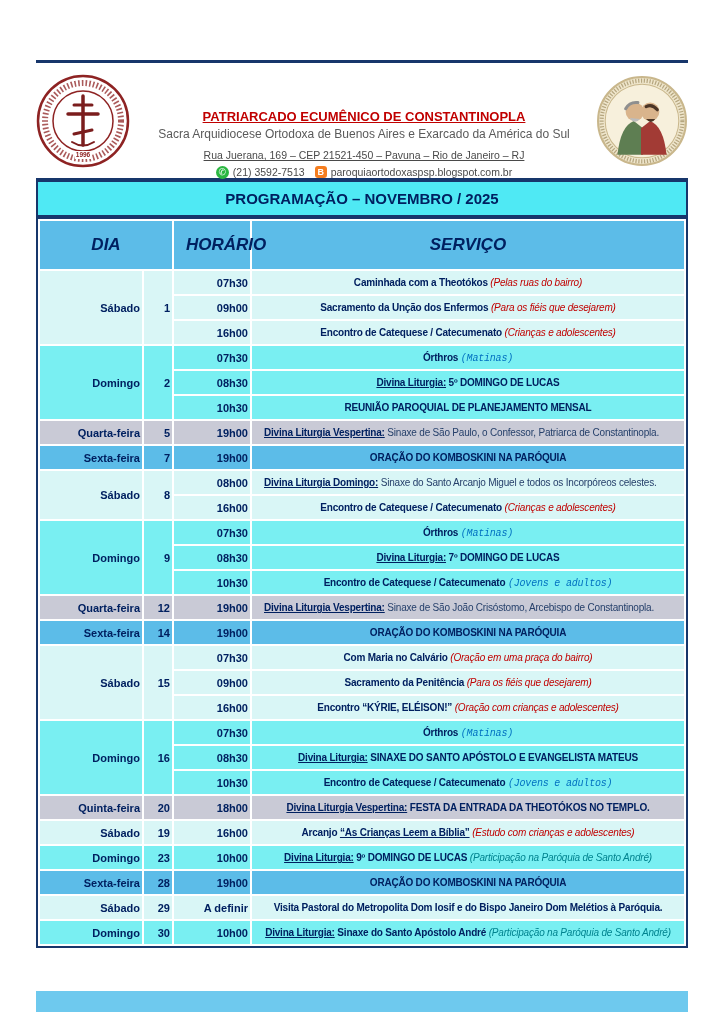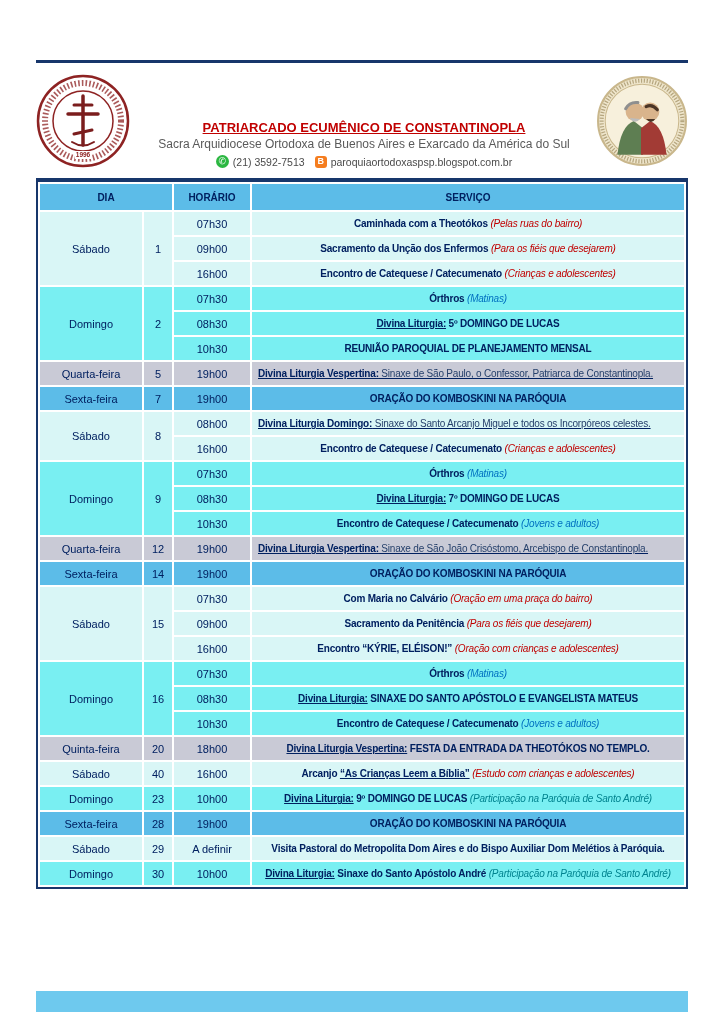--- a/index.html
+++ b/index.html
@@ -22,35 +22,35 @@
            font-size:9px;align-items:center;justify-content:center;line-height:1;}
   .bg-icon{display:inline-flex;width:12px;height:12px;border-radius:3px;background:#F57D1F;color:#fff;
            font-size:9px;font-weight:bold;align-items:center;justify-content:center;line-height:1;margin-left:6px;}
 
   
   .frame{border:2px solid #17366B;border-top-width:4px;margin-top:1px;}
   .title-band{background:#4FE9F4;border-bottom:4px solid #17366B;text-align:center;
               font-weight:bold;color:#002060;font-size:15px;padding:8px 0;}
   table{width:100%;border-collapse:separate;border-spacing:2px;background:#ffffff;table-layout:fixed;}
   col.c-day{width:102px;} col.c-num{width:28px;} col.c-time{width:76px;} col.c-svc{width:auto;}
-  th{background:#5CBCE8;color:#002060;font-size:10px;font-weight:bold;height:24px;padding:1px;}
+  th{background:#5CBCE8;color:#002060;font-size:17px;font-weight:bold;height:24px;padding:12px;font-style:italic;}
   td{height:23px;font-size:11px;color:#002060;text-align:center;vertical-align:middle;
      padding:0 2px;overflow:hidden;}
-  td.day,td.num,td.time{font-weight:normal;}
+  td.day,td.num,td.time{font-weight:bold;text-align:right;}
   td.svc{font-size:10px;white-space:nowrap;letter-spacing:-0.2px;}
-  td.svc.left{text-align:left;padding-left:6px;text-decoration:underline;}
+  td.svc.left{text-align:left;padding-left:12px;}
   tr.t-pale   td{background:#D9F6F6;}
   tr.t-bright td{background:#79EFF2;}
   tr.t-gray   td{background:#C9CAD6;}
   tr.t-blue   td{background:#5CBCE8;margin-top:16px;}
   .s-b{font-weight:bold;color:#002060;}
   .s-bu{font-weight:bold;color:#002060;text-decoration:underline;}
   .s-r{font-weight:normal;color:#26406B;}
   .s-red{font-weight:normal;font-style:italic;color:#C00000;}
-  .s-blue{font-weight:normal;font-style:italic;color:#0070C0;}
+  .s-blue{font-weight:normal;font-style:italic;color:#0070C0;font-family:Liberation Mono, monospace;}
   .s-teal{font-weight:normal;font-style:italic;color:#00838F;}
 
   .footer-bar{position:absolute;left:36px;top:991px;width:652px;height:21px;background:#6EC9EE;}
 </style>
 </head>
 <body>
 
 <div class="page">
   <div class="content">
 
@@ -70,20 +70,21 @@
             <path d="M36 68 q11 7 22 0" stroke-width="2"></path>
           </g>
           <rect x="39" y="77" width="16" height="8" fill="#ffffff"></rect>
           <text x="47" y="83" text-anchor="middle" font-size="6.5" font-weight="bold" fill="#8E2323">1996</text>
         </svg>
       </div>
 
       <div class="mast-text">
         <div class="org">PATRIARCADO ECUMÊNICO DE CONSTANTINOPLA</div>
         <div class="org-sub">Sacra Arquidiocese Ortodoxa de Buenos Aires e Exarcado da América do Sul</div>
+        <div class="address">Rua Juerana, 169 – CEP 21521-450 – Pavuna – Rio de Janeiro – RJ</div>
         <div class="contact">
           <span class="wa-icon">✆</span>
           <span>(21) 3592-7513</span>
           <span class="bg-icon">B</span>
           <span>paroquiaortodoxaspsp.blogspot.com.br</span>
         </div>
       </div>
 
       <div class="saints-wrap">
         <svg width="92" height="92" viewBox="0 0 90 90">
@@ -96,20 +97,21 @@
           <circle cx="53" cy="36" r="9" fill="#D9B48C"></circle>
           <path d="M29 33 q4 -7 12 -6" stroke="#8F8F8F" stroke-width="3" fill="none" stroke-linecap="round"></path>
           <path d="M49 31 q6 -3 11 3" stroke="#4A3526" stroke-width="3" fill="none" stroke-linecap="round"></path>
           <path d="M33 42 q5 7 10 1 z" fill="#BDBDBD"></path>
           <path d="M49 43 q5 6 9 0 z" fill="#4A3526"></path>
         </svg>
       </div>
     </header>
 
     <div class="frame">
+      <div class="title-band">PROGRAMAÇÃO – NOVEMBRO / 2025</div>
       <table>
         <colgroup>
           <col class="c-day">
             <col class="c-num">
             <col class="c-time">
             <col class="c-svc">
         </colgroup>
         <thead>
           <tr>
             <th colspan="2">DIA</th>
@@ -223,41 +225,41 @@
               <td class="svc"><span class="s-b">Encontro de Catequese / Catecumenato </span><span class="s-blue">(Jovens e adultos)</span></td>
             </tr>
             <tr class="t-gray">
               <td class="day" rowspan="1">Quinta-feira</td>
               <td class="num" rowspan="1">20</td>
               <td class="time">18h00</td>
               <td class="svc"><span class="s-bu">Divina Liturgia Vespertina:</span><span class="s-b"> FESTA DA ENTRADA DA THEOTÓKOS NO TEMPLO.</span></td>
             </tr>
             <tr class="t-pale">
               <td class="day" rowspan="1">Sábado</td>
-              <td class="num" rowspan="1">40</td>
+              <td class="num" rowspan="1">19</td>
               <td class="time">16h00</td>
               <td class="svc"><span class="s-b">Arcanjo </span><span class="s-bu">“As Crianças Leem a Bíblia”</span><span class="s-b"> </span><span class="s-red">(Estudo com crianças e adolescentes)</span></td>
             </tr>
             <tr class="t-bright">
               <td class="day" rowspan="1">Domingo</td>
               <td class="num" rowspan="1">23</td>
               <td class="time">10h00</td>
               <td class="svc"><span class="s-bu">Divina Liturgia:</span><span class="s-b"> 9º DOMINGO DE LUCAS </span><span class="s-teal">(Participação na Paróquia de Santo André)</span></td>
             </tr>
             <tr class="t-blue">
               <td class="day" rowspan="1">Sexta-feira</td>
               <td class="num" rowspan="1">28</td>
               <td class="time">19h00</td>
               <td class="svc"><span class="s-b">ORAÇÃO DO KOMBOSKINI NA PARÓQUIA</span></td>
             </tr>
             <tr class="t-pale">
               <td class="day" rowspan="1">Sábado</td>
               <td class="num" rowspan="1">29</td>
               <td class="time">A definir</td>
-              <td class="svc"><span class="s-b">Visita Pastoral do Metropolita Dom Aires e do Bispo Auxiliar Dom Melétios à Paróquia.</span></td>
+              <td class="svc"><span class="s-b">Visita Pastoral do Metropolita Dom Iosif e do Bispo Janeiro Dom Melétios à Paróquia.</span></td>
             </tr>
             <tr class="t-bright">
               <td class="day" rowspan="1">Domingo</td>
               <td class="num" rowspan="1">30</td>
               <td class="time">10h00</td>
               <td class="svc"><span class="s-bu">Divina Liturgia:</span><span class="s-b"> Sinaxe do Santo Apóstolo André </span><span class="s-teal">(Participação na Paróquia de Santo André)</span></td>
             </tr>
           </tbody>
       </table>
     </div>

